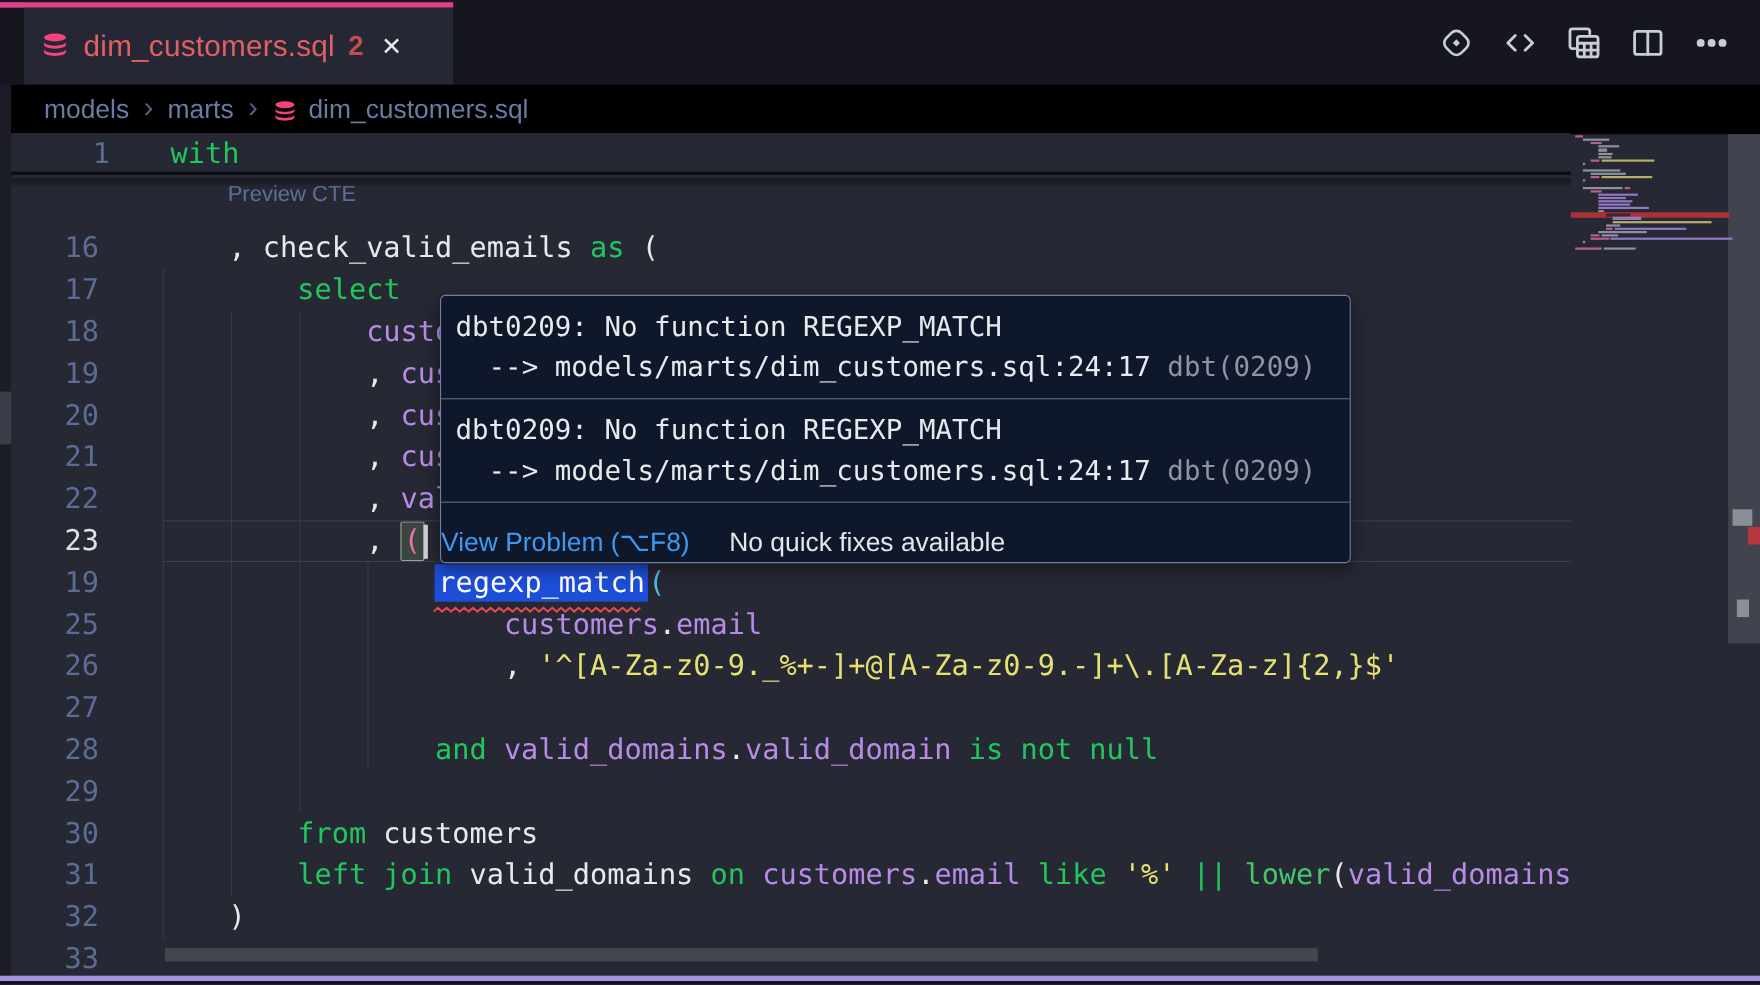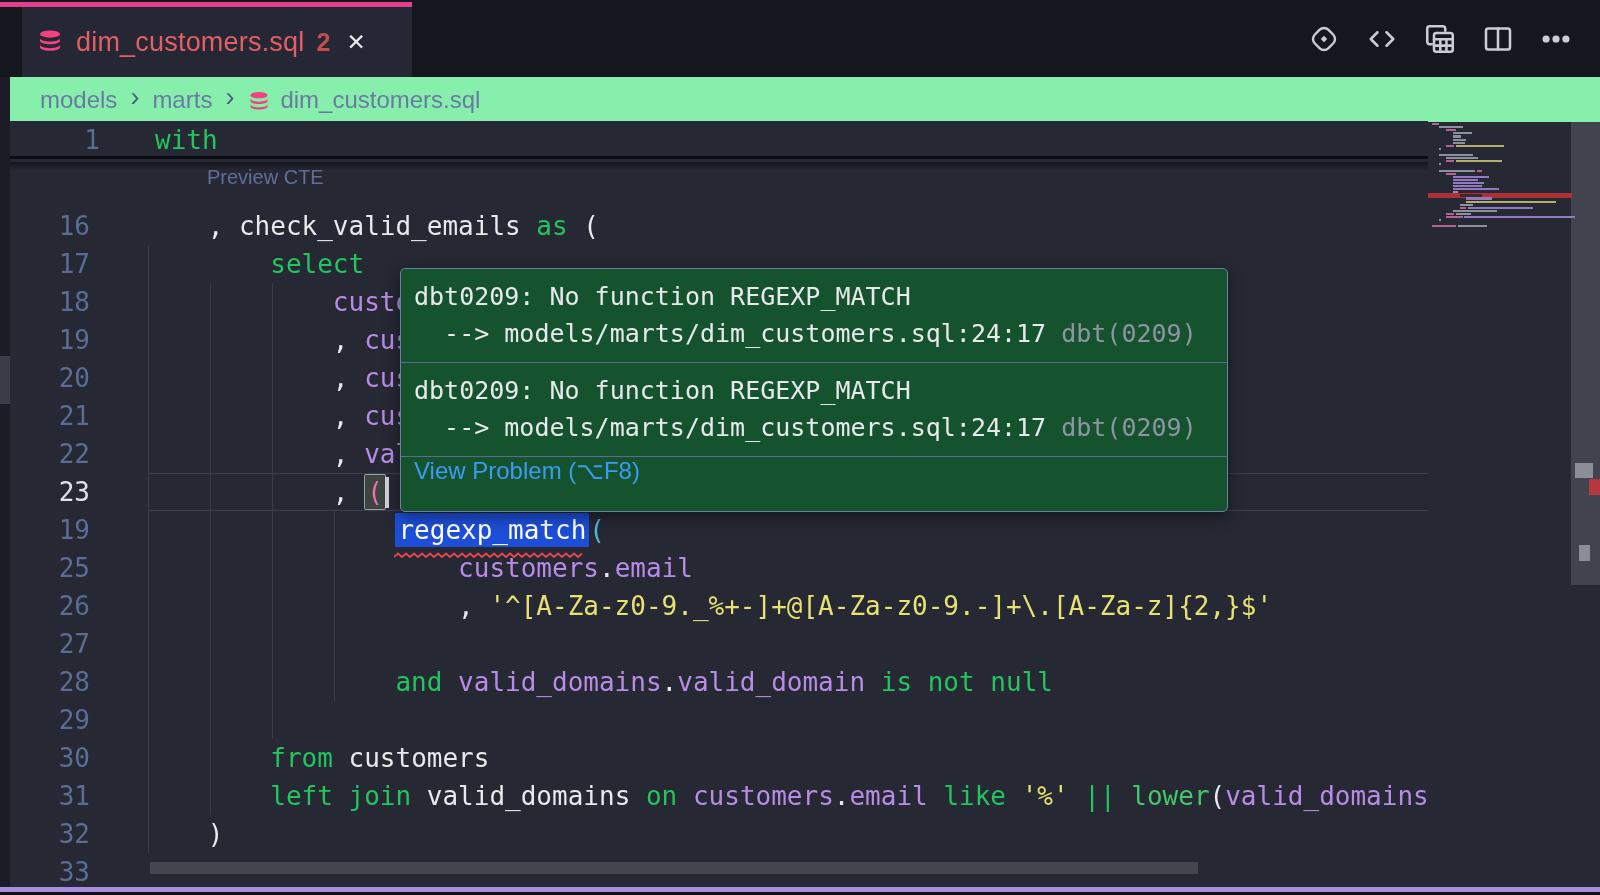--- a/index.html
+++ b/index.html
@@ -14,21 +14,21 @@
          display:flex; align-items:center; cursor:pointer; }
   .tab-dbicon { margin-left:14px; width:28px; height:28px; flex:0 0 auto; }
   .tab-label { margin-left:12px; font-size:27px; color:#e25f63; letter-spacing:.2px; }
   .tab-badge { margin-left:12px; font-size:25px; font-weight:bold; color:#c24e4e; }
   .tab-close { margin-left:16px; font-size:23px; color:#e8e9ec; cursor:pointer; }
   .toolbar { position:absolute; right:26px; top:0; height:77px; display:flex; align-items:center; gap:22px; }
   .tbtn { width:36px; height:36px; display:flex; align-items:center; justify-content:center; cursor:pointer; }
   .tbtn svg { stroke:#c9cdd6; fill:none; stroke-width:1.7; stroke-linecap:round; stroke-linejoin:round; }
 
   
-  .breadcrumb { position:absolute; left:10px; top:77px; width:1590px; height:45px; background:#86efac;
+  .breadcrumb { position:absolute; left:10px; top:77px; width:1590px; height:45px; background:#000000;
                 display:flex; align-items:center; padding-left:30px; font-size:24px; color:#6a7ba2; }
   .bc-item { cursor:pointer; }
   .bc-sep { margin:0 13px; color:#525f7e; font-size:27px; position:relative; top:-2px; }
   .bc-ico { width:24px; height:24px; margin-right:9px; position:relative; top:2px; }
 
   
   .left-strip { position:absolute; left:0; top:77px; width:10px; height:818px; background:#1b1c25; }
   .left-strip-thumb { position:absolute; left:0; top:279px; width:10px; height:48px; background:#3a3c48; }
 
   .sticky { position:absolute; left:10px; top:121px; width:1418px; height:38px; background:#262834;
@@ -56,28 +56,28 @@
   .codelens { position:absolute; left:207px; top:166px; font-size:20px; color:#5e7099;
               z-index:5; cursor:pointer; }
 
   .indent-guide { position:absolute; width:1px; background:#383b48; z-index:1; }
   .cur-line { position:absolute; left:148px; top:473px; width:1280px; height:38px;
               border-top:1px solid #3b3f50; border-bottom:1px solid #3b3f50; z-index:2; }
   .cursor { position:absolute; left:385px; top:477px; width:3.5px; height:31px; background:#ced0d6; z-index:6; }
   .squiggle { position:absolute; left:394px; top:545px; width:190px; height:7px; z-index:6; }
 
   
-  .popup { position:absolute; left:400px; top:268px; width:828px; height:244px; background:#14532d;
+  .popup { position:absolute; left:400px; top:268px; width:828px; height:244px; background:#0f172a;
            border:1.5px solid #6f7ea3; border-radius:5px; z-index:50;
            box-shadow:0 5px 16px rgba(0,0,0,.45); overflow:hidden; }
   .popup-msg { padding:9px 0 10px 13px; font-family:"DejaVu Sans Mono", monospace; font-size:25px;
                line-height:37px; color:#e8e9ec; white-space:pre; }
   .popup-msg .src { color:#8e94a3; }
   .popup-div { height:0; border-top:1px solid #5c6b94; }
-  .popup-status { height:51px; display:flex; align-items:flex-start; padding-left:13px; font-size:24px; }
+  .popup-status { height:51px; display:flex; align-items:flex-end; font-size:24px; }
   .popup-link { color:#3d9af2; cursor:pointer; }
   .popup-nofix { color:#e4e6ea; margin-left:36px; }
 
   
   .minimap { position:absolute; left:1428px; top:123px; width:144px; height:108px; z-index:5; cursor:pointer; }
   .mm-seg { position:absolute; height:2.2px; opacity:.9; }
   .mm-red { position:absolute; left:0; width:144px; height:5px; background:#aa3237; }
   .mm-red-seg { position:absolute; top:1px; height:3px; background:#43262b; }
 
   .vthumb { position:absolute; left:1571px; top:122px; width:29px; height:463px; background:#41434e; z-index:4; cursor:pointer; }
@@ -253,20 +253,21 @@
     <div class="sticky-shadow"></div>
   </div>
 
   <div class="popup">
     <div class="popup-msg"><span>dbt0209: No function REGEXP_MATCH</span><br><span>  --&gt; models/marts/dim_customers.sql:24:17 </span><span class="src">dbt(0209)</span></div>
     <div class="popup-div"></div>
     <div class="popup-msg"><span>dbt0209: No function REGEXP_MATCH</span><br><span>  --&gt; models/marts/dim_customers.sql:24:17 </span><span class="src">dbt(0209)</span></div>
     <div class="popup-div"></div>
     <div class="popup-status">
       <span class="popup-link">View Problem (⌥F8)</span>
+      <span class="popup-nofix">No quick fixes available</span>
     </div>
   </div>
 
   <div class="minimap" id="minimap">
       <div class="mm-seg" style="top: 0px; left: 4px; width: 6.88px; background: rgb(201, 101, 159);"></div>
       <div class="mm-seg" style="top: 3.1px; left: 10.88px; width: 24.08px; background: rgb(151, 157, 170);"></div>
       <div class="mm-seg" style="top: 6.2px; left: 17.76px; width: 10.32px; background: rgb(201, 101, 159);"></div>
       <div class="mm-seg" style="top: 9.3px; left: 24.64px; width: 18.92px; background: rgb(151, 157, 170);"></div>
       <div class="mm-seg" style="top: 12.4px; left: 24.64px; width: 8.6px; background: rgb(151, 157, 170);"></div>
       <div class="mm-seg" style="top: 15.5px; left: 24.64px; width: 13.76px; background: rgb(151, 157, 170);"></div>

